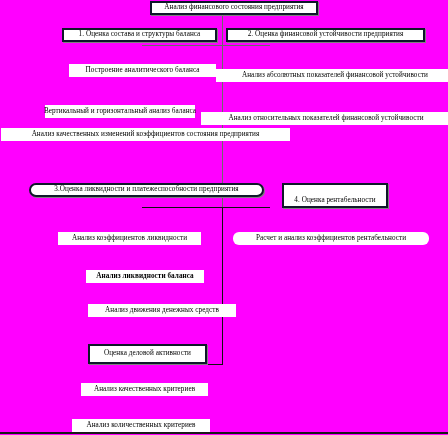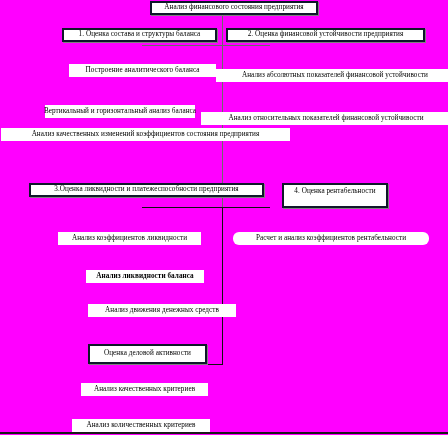--- a/index.html
+++ b/index.html
@@ -34,21 +34,21 @@
   }
   .node.bordered {
     border: 2px solid #0f172a;
     box-shadow: 1px 1px 0 #808080;
   }
   .node.plain {
     border: 0;
   }
   .node.tall {
     align-items: flex-end;
-    padding-bottom: 10px;
+    padding-bottom: 1px;
   }
   
   .vline {
     position: absolute;
     width: 1px;
     background: #555555;
     border-left: 1px solid #6b6b6b;
     box-sizing: border-box;
   }
   .hline {
@@ -97,21 +97,21 @@
   <div class="node plain" style="left:69px; top:64px; width:147px; height:13px;">Построение аналитического баланса</div>
 
   <div class="node plain" style="left:216px; top:69px; width:238px; height:13px;">Анализ абсолютных показателей финансовой устойчивости</div>
 
   <div class="node plain" style="left:45px; top:97px; width:150px; height:13px;margin-top:8px;">Вертикальный и горизонтальный анализ баланса</div>
 
   <div class="node plain" style="left:201px; top:112px; width:250px; height:13px;">Анализ относительных показателей финансовой устойчивости</div>
 
   <div class="node plain" style="left:1px; top:128px; width:289px; height:13px;">Анализ качественных изменений коэффициентов состояния предприятия</div>
 
-  <div class="node bordered" style="left:29px; top:183px; width:235px; height:14px;">3.Оценка  ликвидности и платежеспособности предприятия</div>
+  <div class="node bordered" style="left:29px; top:183px; width:235px; height:14px;border-radius:7px;">3.Оценка  ликвидности и платежеспособности предприятия</div>
 
   <div class="node bordered tall" style="left:282px; top:183px; width:106px; height:25px;">4. Оценка рентабельности</div>
 
   <div class="node plain" style="left:58px; top:232px; width:143px; height:13px;">Анализ коэффициентов ликвидности</div>
 
   <div class="node plain" style="left:233px; top:232px; width:196px; height:13px;border-radius:6px;">Расчет и анализ коэффициентов рентабельности</div>
 
   <div class="node plain" style="left:86px; top:270px; width:118px; height:13px;font-weight:bold;">Анализ ликвидности баланса</div>
 
   <div class="node plain" style="left:70px; top:304px; width:148px; height:13px;margin-left:18px;">Анализ движения денежных средств</div>

